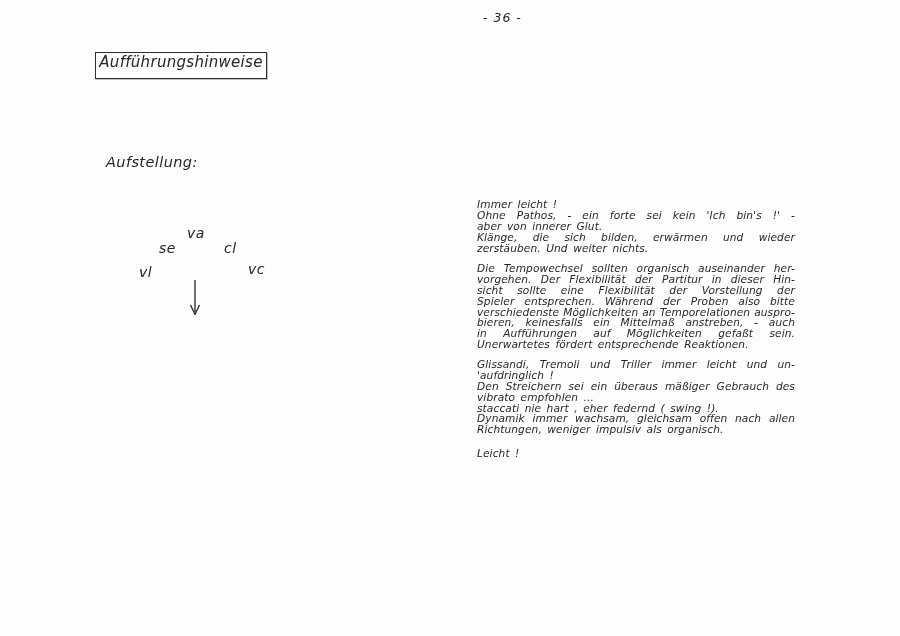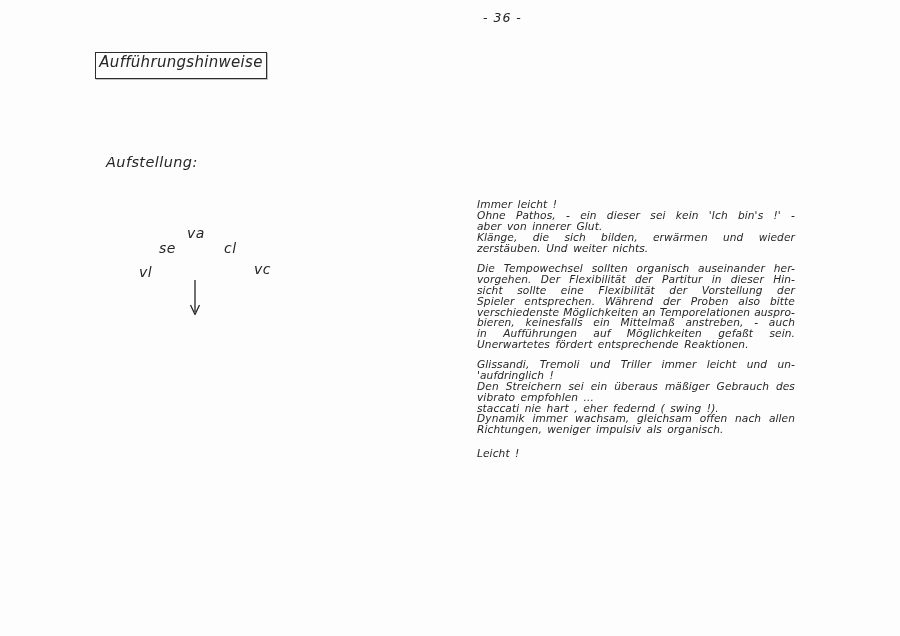--- a/index.html
+++ b/index.html
@@ -62,21 +62,21 @@
   .diagram { position: absolute; left: 0; top: 0; }
   .diagram .lbl {
     position: absolute;
     font-size: 14px;
     letter-spacing: 0.5px;
   }
   .lbl-va { left: 187px; top: 225px; }
   .lbl-se { left: 159px; top: 240px; }
   .lbl-cl { left: 224px; top: 240px; }
   .lbl-vl { left: 139px; top: 264px; }
-  .lbl-vc { left: 254px; top: 261px; }
+  .lbl-vc { left: 248px; top: 261px; }
   .arrow-svg { position: absolute; left: 186px; top: 279px; }
 
   
   .notes {
     position: absolute;
     left: 477px;
     top: 12px;
     width: 318px;
     height: 636px;
   }
@@ -123,21 +123,21 @@
     <svg class="arrow-svg" width="18" height="38" viewBox="0 0 18 38">
       <line x1="9" y1="1" x2="9" y2="33" stroke="#262626" stroke-width="1.3"></line>
       <polyline points="4.5,26 9,35.5 13.5,26" fill="none" stroke="#262626" stroke-width="1.3" stroke-linejoin="round"></polyline>
     </svg>
   </div>
 
   <div class="notes">
 
     <div class="para p1">
       <div class="line">Immer leicht !</div>
-      <div class="line j">Ohne Pathos, - ein dieser sei kein 'Ich bin's !' -</div>
+      <div class="line j">Ohne Pathos, - ein forte sei kein 'Ich bin's !' -</div>
       <div class="line">aber von innerer Glut.</div>
       <div class="line j">Klänge, die sich bilden, erwärmen und wieder</div>
       <div class="line">zerstäuben. Und weiter nichts.</div>
     </div>
 
     <div class="para p2">
       <div class="line j">Die Tempowechsel sollten organisch auseinander her-</div>
       <div class="line j">vorgehen. Der Flexibilität der Partitur in dieser Hin-</div>
       <div class="line j">sicht sollte eine Flexibilität der Vorstellung der</div>
       <div class="line j">Spieler entsprechen. Während der Proben also bitte</div>

